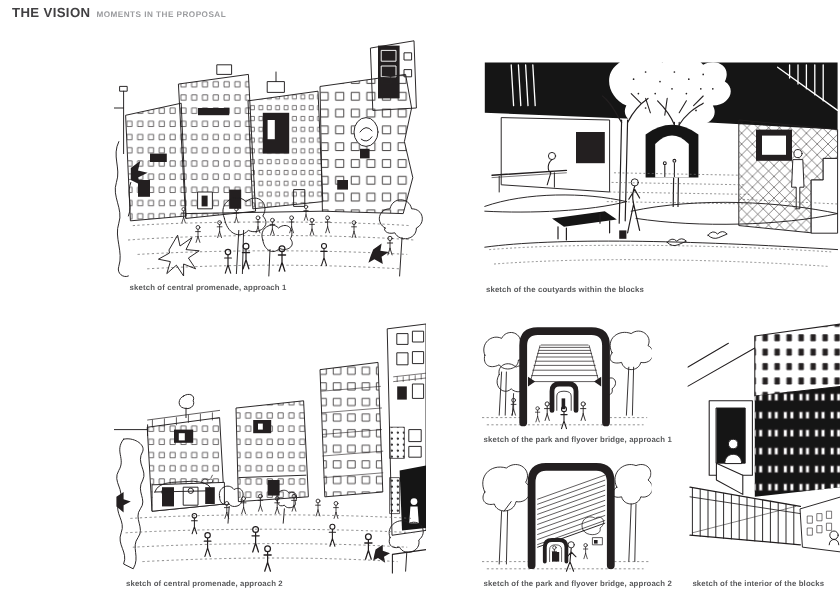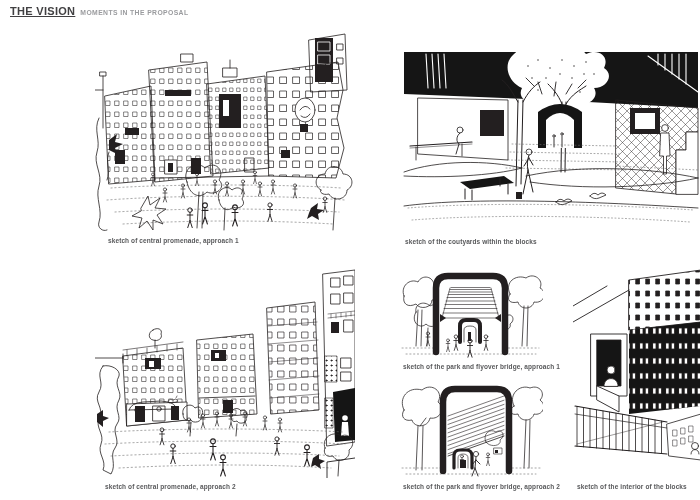--- a/index.html
+++ b/index.html
@@ -1,19 +1,19 @@
 <!DOCTYPE html>
 <html><head>
 <meta charset="utf-8">
 <style>
   html,body{margin:0;padding:0;background:#fff;}
   .page{position:relative;width:700px;height:500px;background:#ffffff;overflow:hidden;
         font-family:"Liberation Sans",sans-serif;}
   .hdr{position:absolute;left:10px;top:5px;display:flex;align-items:baseline;gap:5px;}
-  .hdr .t{font-size:11px;font-weight:bold;color:#414042;letter-spacing:.3px;text-decoration:underline;}
+  .hdr .t{font-size:11px;font-weight:bold;color:#414042;letter-spacing:.3px;}
   .hdr .s{font-size:6.8px;font-weight:bold;color:#9a9b9e;letter-spacing:.4px;}
   .fig{position:absolute;}
   .fig svg{display:block;}
   .cap{font-size:6.5px;font-weight:bold;color:#58595b;white-space:nowrap;margin-top:5px;letter-spacing:.1px;}
   .fig1{left:55px;top:16px;width:260px;}  .fig1 .cap{padding-left:13px;}
   .fig2{left:362px;top:32px;width:298px;} .fig2 .cap{padding-left:3px;}
   .fig3{left:55px;top:248px;width:260px;} .fig3 .cap{padding-left:10px;}
   .fig4{left:358px;top:250px;width:145px;} .fig4 .cap{padding-left:5px;}
   .fig5{left:358px;top:360px;width:145px;} .fig5 .cap{padding-left:5px;}
   .fig6{left:533px;top:248px;width:130px;} .fig6 .cap{padding-left:4px;}

